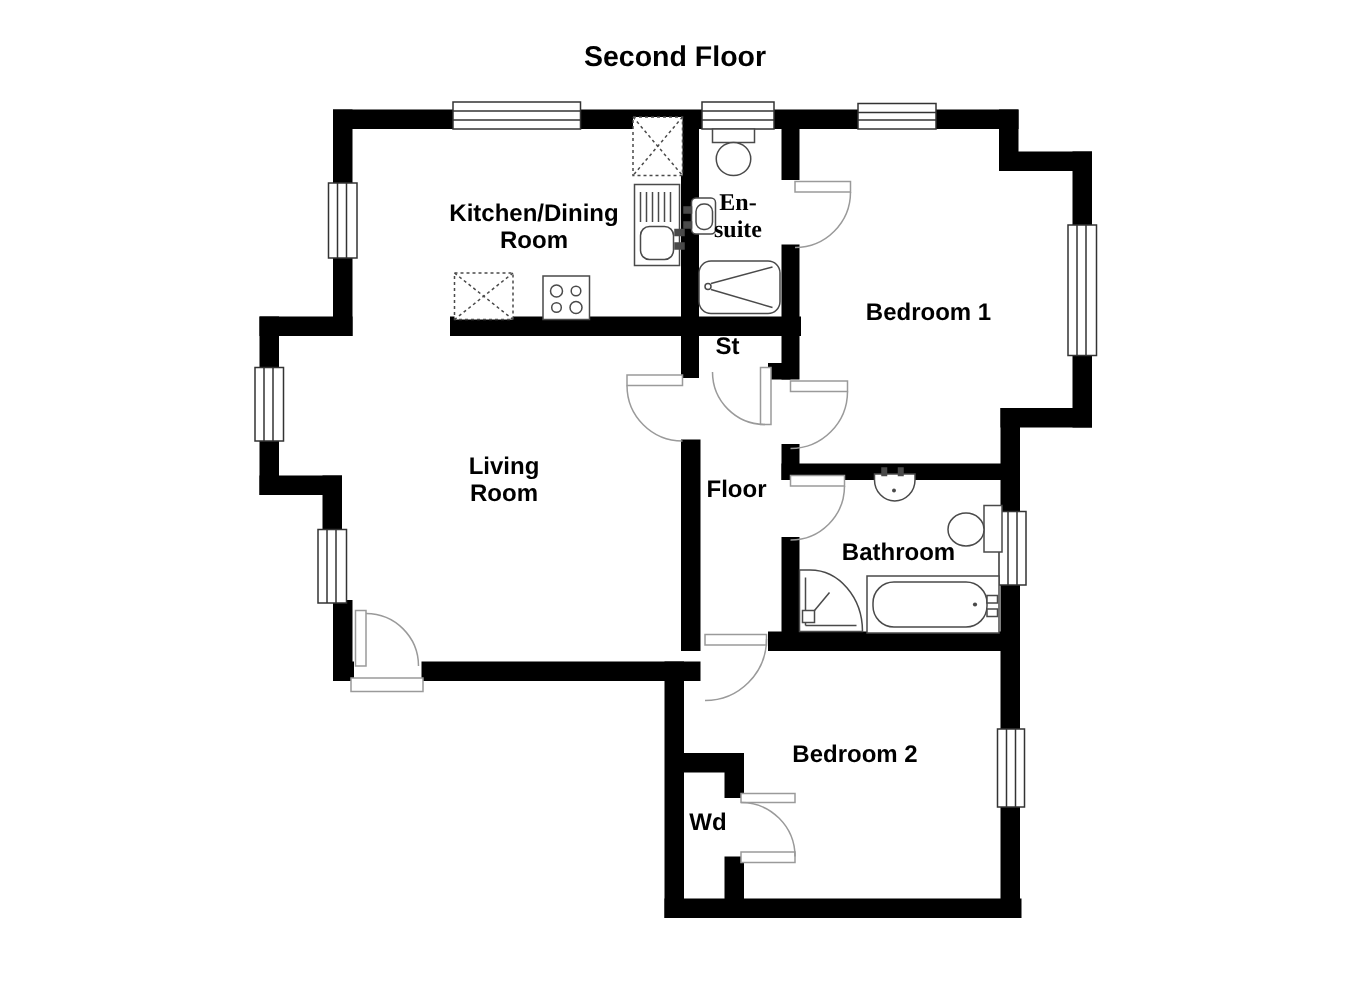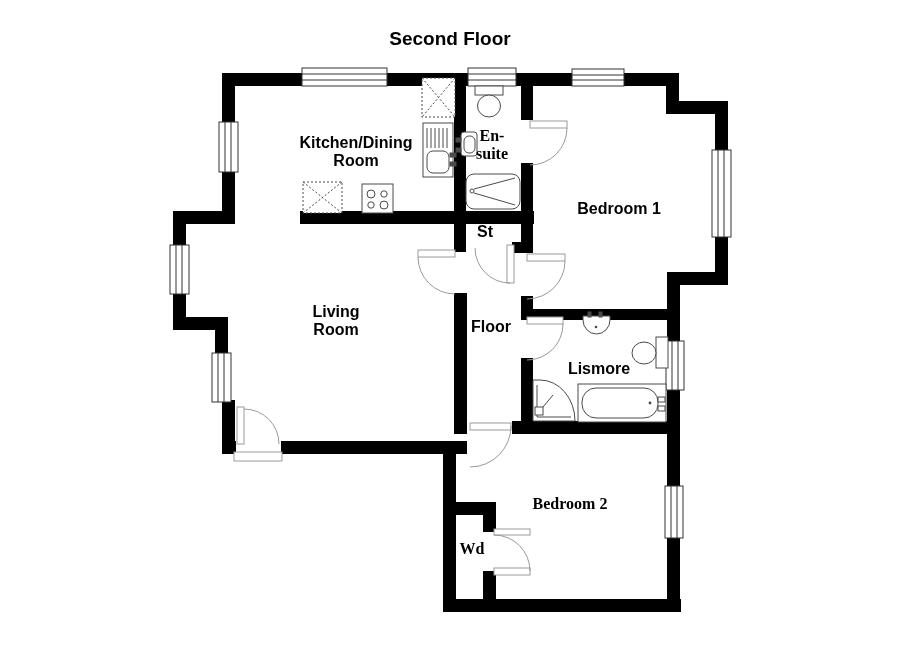--- a/index.html
+++ b/index.html
@@ -225,17 +225,17 @@
     <span>En-</span>
     <span>suite</span>
   </div>
   <div class="lbl" style="left:619px;top:178px;margin-top:31px;">Bedroom 1</div>
   <div class="lbl" style="left:485px;top:232px;">St</div>
   <div class="lbl" style="left:336px;top:321px;">
     <span>Living</span>
     <span>Room</span>
   </div>
   <div class="lbl" style="left:491px;top:327px;">Floor</div>
-  <div class="lbl" style="left:599px;top:369px;">Lismore</div>
-  <div class="lbl" style="left:570px;top:504px;font-family:Liberation Serif, serif;">Bedroom 2</div>
-  <div class="lbl" style="left:472px;top:549px;font-family:Liberation Serif, serif;">Wd</div>
+  <div class="lbl" style="left:599px;top:369px;">Bathroom</div>
+  <div class="lbl" style="left:570px;top:504px;">Bedroom 2</div>
+  <div class="lbl" style="left:472px;top:549px;">Wd</div>
 
 </div>
 
 </body></html>

